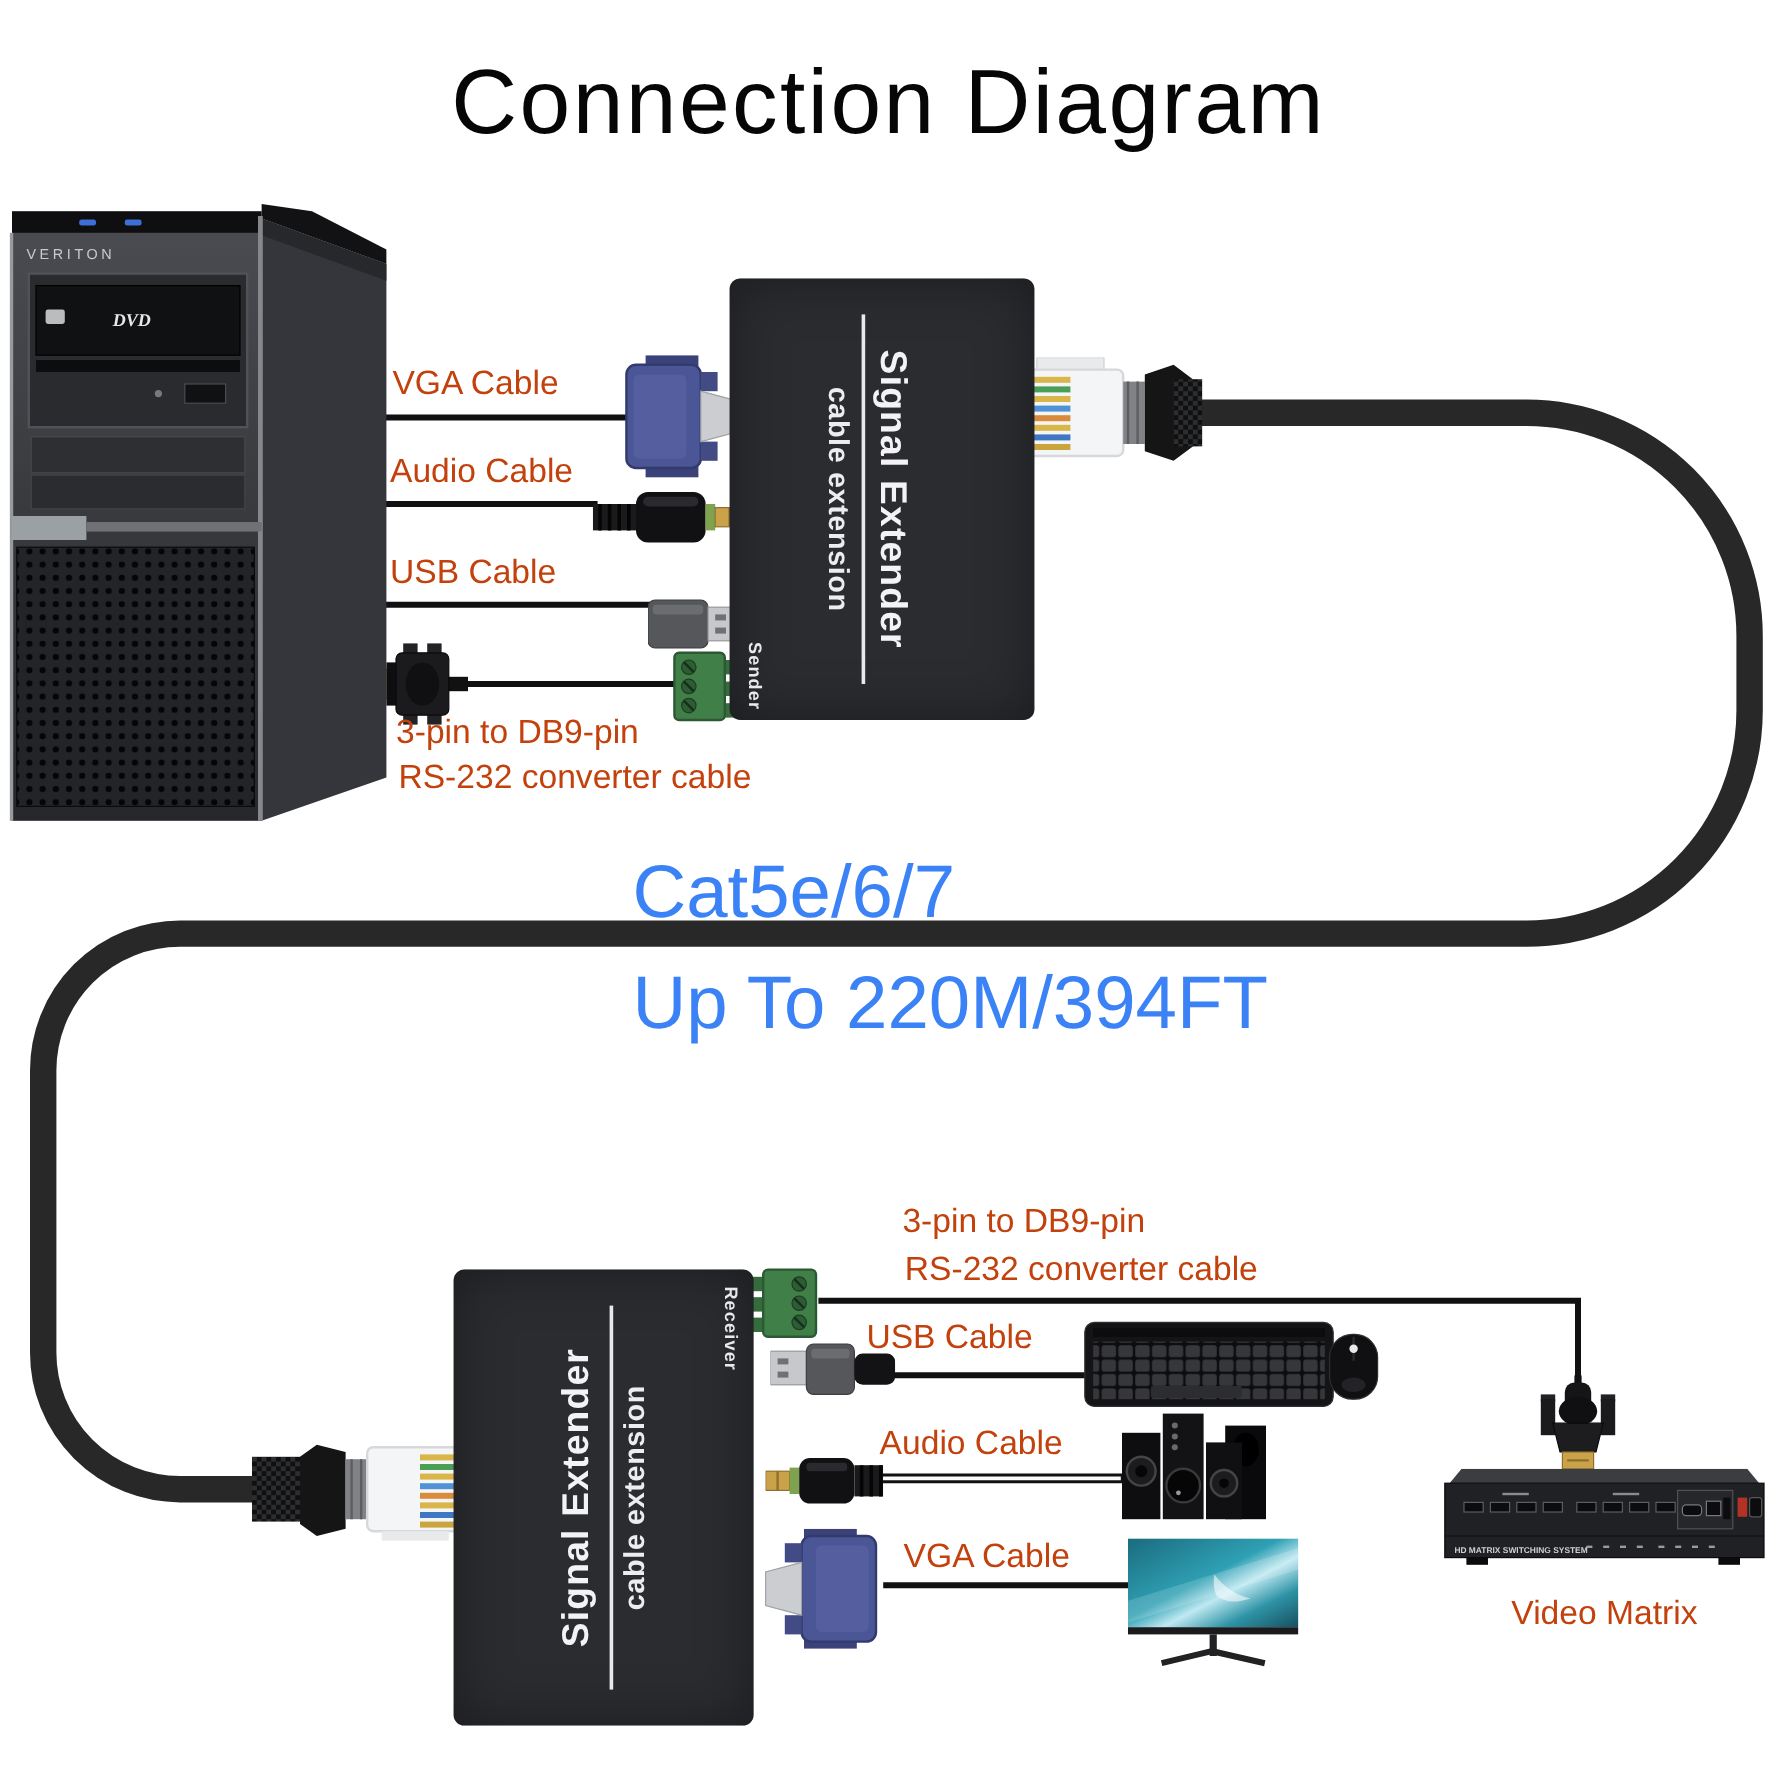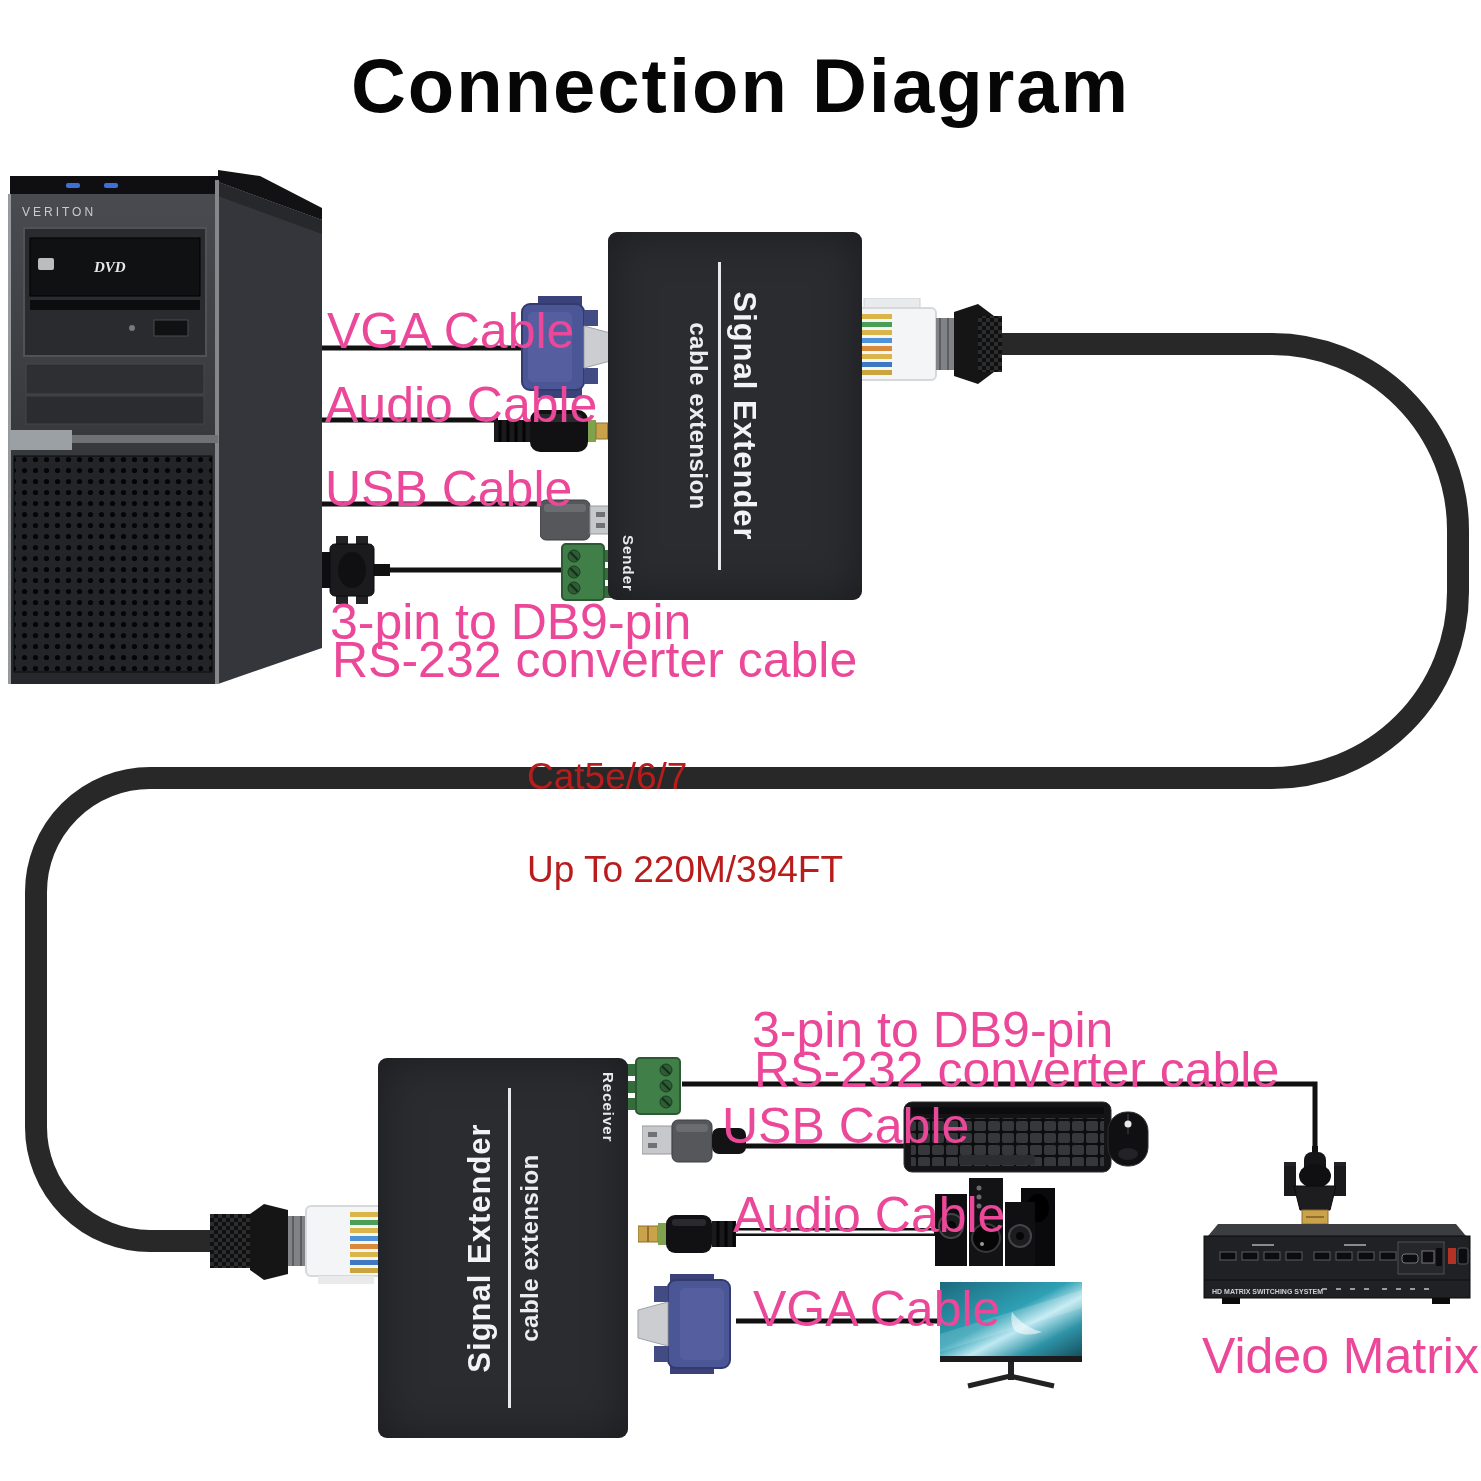--- a/index.html
+++ b/index.html
@@ -1,23 +1,23 @@
 <!DOCTYPE html>
 <html><head>
 <meta charset="utf-8">
 <style>
   html,body{margin:0;padding:0;background:#fff;}
   #scene{position:relative;width:1481px;height:1481px;background:#ffffff;overflow:hidden;
          font-family:"Liberation Sans",sans-serif;color:#0c0c0c;}
   .abs{position:absolute;}
   .z1{z-index:1}.z2{z-index:2}.z3{z-index:3}.z4{z-index:4}
-  #title{left:0;right:0;top:42px;text-align:center;font-size:76px;font-weight:700;
+  #title{left:0;right:0;top:42px;text-align:center;font-size:76px;font-weight:400;
          letter-spacing:2px;color:#060606;}
-  .label{font-size:50px;line-height:1.12;white-space:nowrap;color:#ec4899;}
-  .biglabel{font-size:37px;white-space:nowrap;color:#b91c1c;margin-top:48px;}
+  .label{font-size:28px;line-height:1.12;white-space:nowrap;color:#c2410c;}
+  .biglabel{font-size:62px;white-space:nowrap;color:#3b82f6;}
   .unit-box{background:#2b2c30;border-radius:9px;box-shadow:inset 0 0 46px rgba(0,0,0,.38);}
   .vtext{writing-mode:vertical-rl;white-space:nowrap;}
   .unit-title{color:#f3f3f5;font-weight:700;font-size:31px;letter-spacing:1px;}
   .unit-sub{color:#ededef;font-weight:700;font-size:24px;letter-spacing:.5px;}
   .unit-role{color:#e9e9eb;font-weight:700;font-size:15px;letter-spacing:1px;}
   .sep{position:absolute;width:3px;background:#e9e9eb;}
   svg{display:block;}
 </style>
 </head>
 <body>

